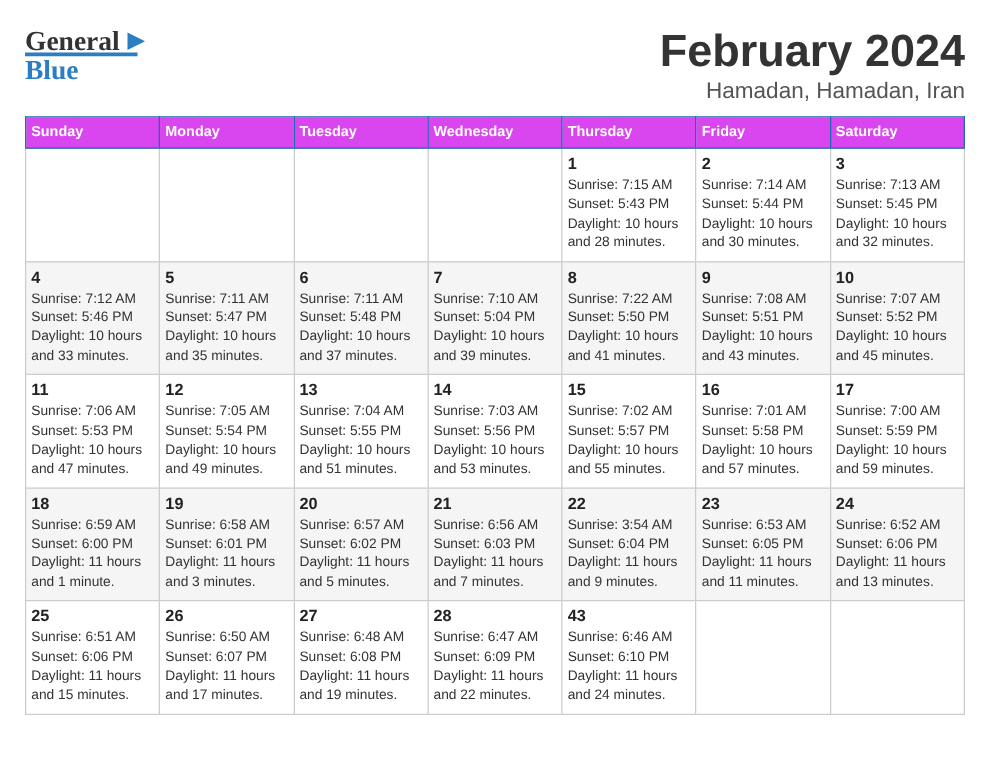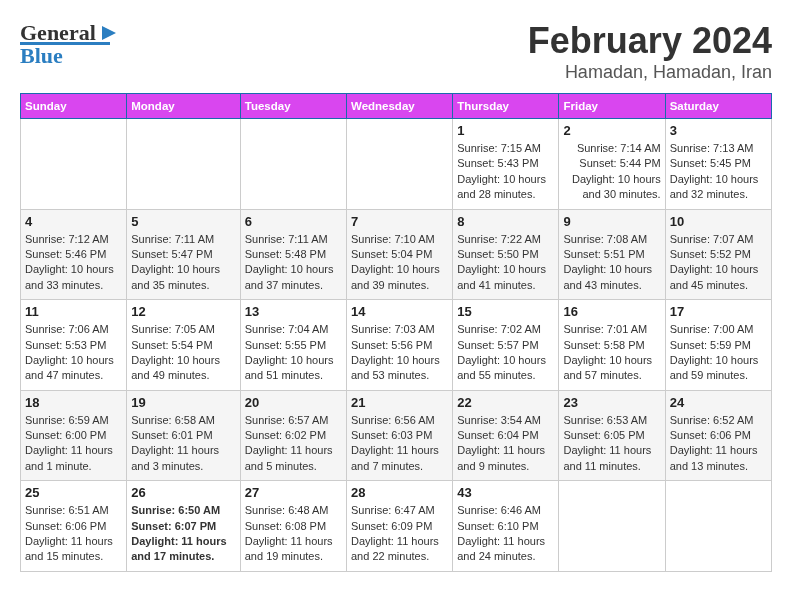--- a/index.html
+++ b/index.html
@@ -115,21 +115,21 @@
         <td class="empty-cell"></td>
         <td>
           <div class="day-num">1</div>
           <div class="day-info" style="white-space: pre-line;">Sunrise: 7:15 AM
 Sunset: 5:43 PM
 Daylight: 10 hours
 and 28 minutes.</div>
         </td>
         <td>
           <div class="day-num">2</div>
-          <div class="day-info" style="white-space: pre-line; text-align: right;">Sunrise: 7:14 AM
+          <div class="day-info" style="white-space: pre-line;">Sunrise: 7:14 AM
 Sunset: 5:44 PM
 Daylight: 10 hours
 and 30 minutes.</div>
         </td>
         <td>
           <div class="day-num">3</div>
           <div class="day-info" style="white-space: pre-line;">Sunrise: 7:13 AM
 Sunset: 5:45 PM
 Daylight: 10 hours
 and 32 minutes.</div>
@@ -291,21 +291,21 @@
       <tr>
         <td>
           <div class="day-num">25</div>
           <div class="day-info" style="white-space: pre-line;">Sunrise: 6:51 AM
 Sunset: 6:06 PM
 Daylight: 11 hours
 and 15 minutes.</div>
         </td>
         <td>
           <div class="day-num">26</div>
-          <div class="day-info" style="white-space: pre-line; font-weight: bold;">Sunrise: 6:50 AM
+          <div class="day-info" style="white-space: pre-line;">Sunrise: 6:50 AM
 Sunset: 6:07 PM
 Daylight: 11 hours
 and 17 minutes.</div>
         </td>
         <td>
           <div class="day-num">27</div>
           <div class="day-info" style="white-space: pre-line;">Sunrise: 6:48 AM
 Sunset: 6:08 PM
 Daylight: 11 hours
 and 19 minutes.</div>

